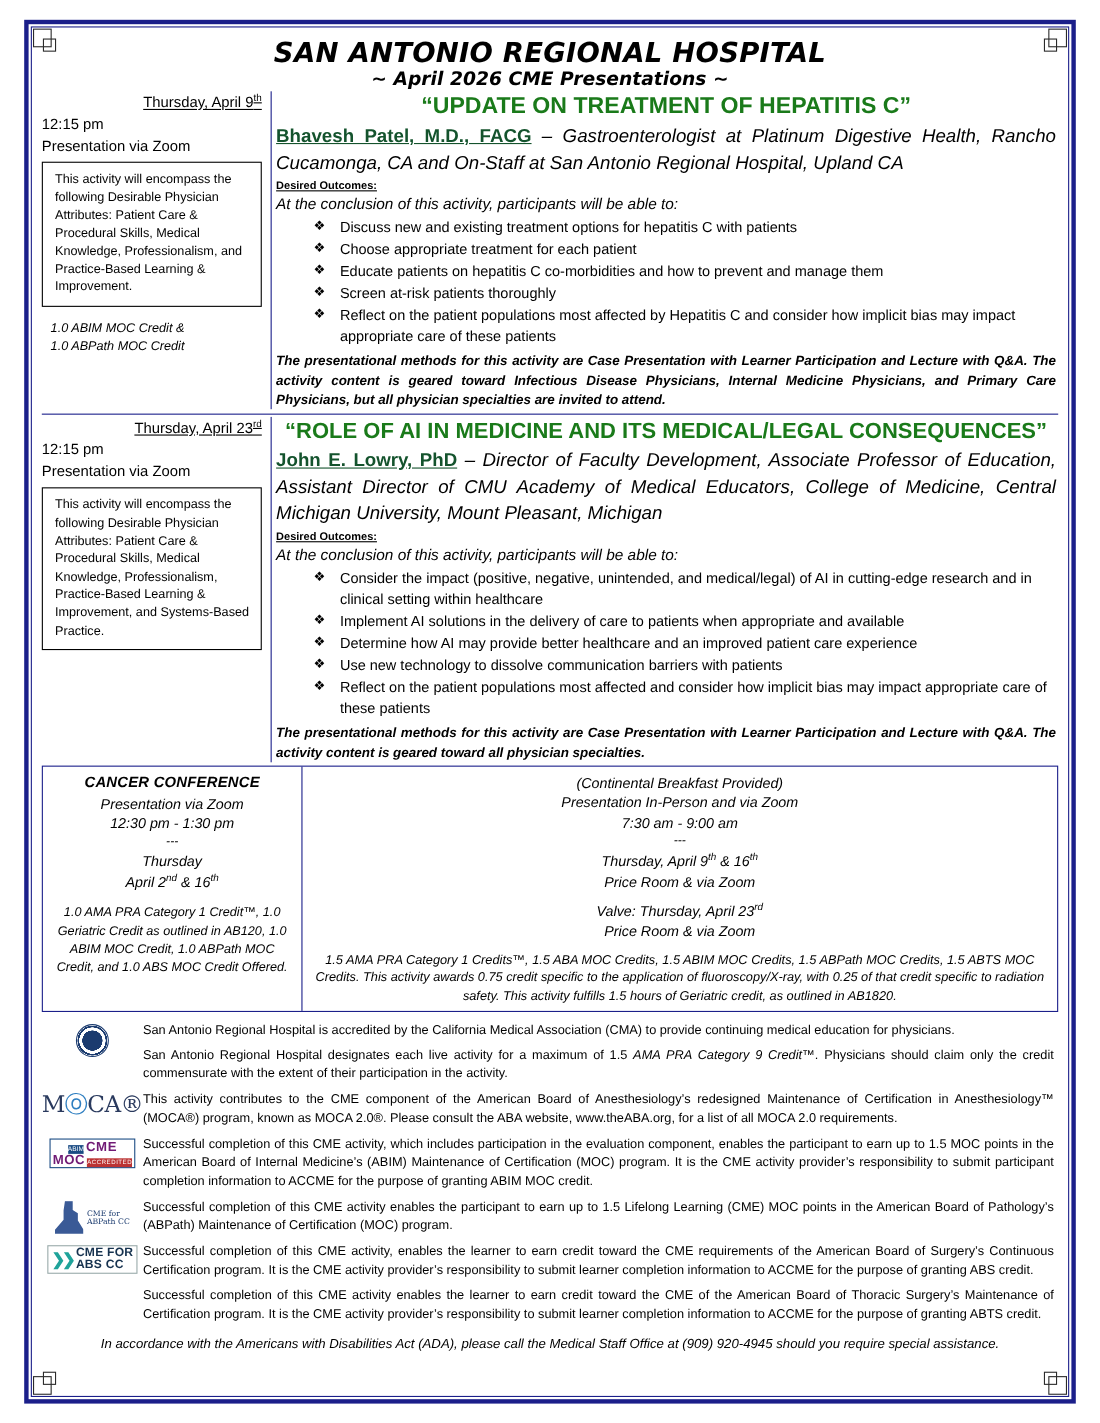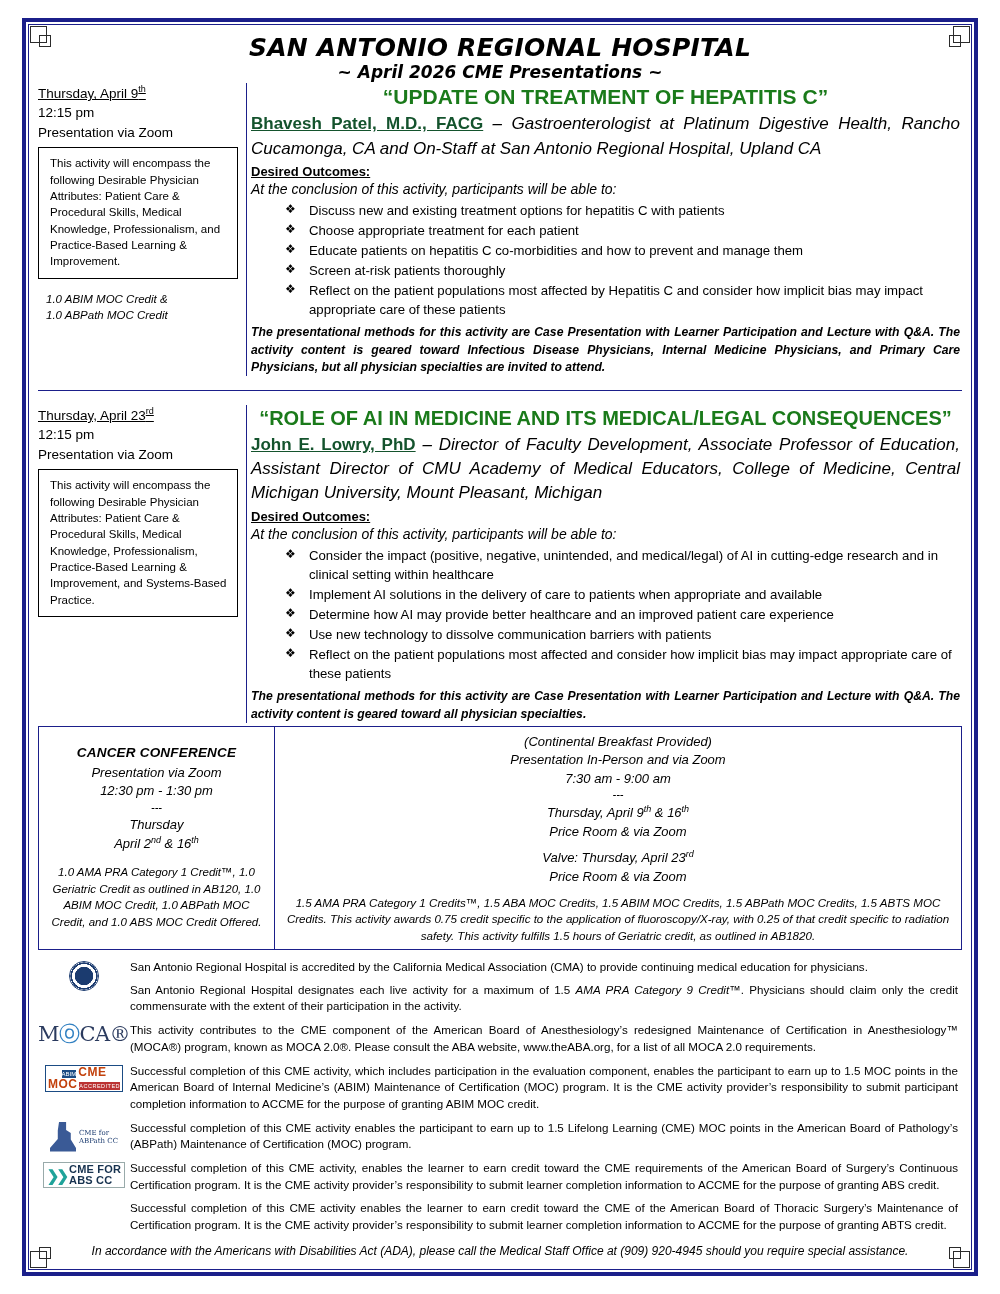--- a/index.html
+++ b/index.html
@@ -100,26 +100,27 @@
     box-sizing: border-box;
     padding-right: 8px;
   }
   .session-main {
     flex: 1 1 auto;
     box-sizing: border-box;
     padding-left: 4px;
     border-left: 1px solid #1b1f8a;
     padding-right: 2px;
   }
-  .sess2 { border-top: 1px solid #1b1f8a; margin-top: 14px; padding-top: 14px; }
+  .sess2 { border-top: 1px solid #1b1f8a; margin-top: 4px; padding-top: 2px; }
 
   .sess-date {
     font-size: 13.5px;
     text-decoration: underline;
     line-height: 1.45;
+    text-align: right;
   }
   .sess-date sup { font-size: 9px; text-decoration: underline; }
   .sess-time, .sess-mode {
     font-size: 13.5px;
     line-height: 1.45;
   }
   .attr-box {
     border: 1.5px solid #000;
     margin-top: 5px;
     padding: 7px 9px 8px 11px;
@@ -152,21 +153,21 @@
     margin-bottom: 2px;
   }
   .speaker .nm {
     font-weight: bold;
     font-style: normal;
     text-decoration: underline;
     color: #14532d;
   }
   .outcomes-hd {
     font-weight: bold;
-    font-size: 13px;
+    font-size: 10px;
     text-decoration: underline;
     margin-top: 3px;
   }
   .outcomes-lead {
     font-style: italic;
     font-size: 14px;
     line-height: 1.4;
     margin: 1px 0 2px 0;
   }
   ul.bullets {
@@ -216,21 +217,20 @@
   .conf-right {
     flex: 1 1 auto;
     text-align: center;
   }
   .conf-hd {
     font-style: italic;
     font-weight: bold;
     font-size: 13.5px;
     letter-spacing: 0.2px;
     margin-bottom: 4px;
-    margin-top: 12px;
   }
   .conf-line {
     font-style: italic;
     font-size: 13px;
     line-height: 1.42;
   }
   .conf-line sup { font-size: 9px; }
   .conf-dash {
     font-style: italic;
     font-size: 11px;
@@ -306,21 +306,21 @@
   .cmemoc {
     width: 78px;
     border: 1px solid #1b4c84;
     background: #ffffff;
     text-align: center;
     font-size: 7px;
     line-height: 1.05;
     box-sizing: border-box;
   }
   .cmemoc .top { background: #1b4c84; color: #fff; font-size: 6px; padding: 1px 0; }
-  .cmemoc .mid { color: #c2410c; font-weight: bold; font-size: 12px; padding: 2px 0 1px; letter-spacing: 0.5px; }
+  .cmemoc .mid { color: #701a75; font-weight: bold; font-size: 12px; padding: 2px 0 1px; letter-spacing: 0.5px; }
   .cmemoc .bot { background: #b33; color: #fff; font-size: 5.5px; padding: 1px 0; letter-spacing: 0.5px; }
   .abpath {
     display: flex; align-items: center; gap: 3px;
   }
   .abpath .scope {
     width: 26px; height: 30px;
     background: linear-gradient(#3a5a96 0 100%);
     clip-path: polygon(35% 0, 62% 0, 62% 28%, 80% 38%, 80% 60%, 100% 88%, 100% 100%, 0 100%, 0 88%, 30% 58%, 30% 30%);
   }
   .abpath .lbl { font-family: "DejaVu Serif", serif; font-size: 7px; color: #1b3b6f; line-height: 1.15; }

